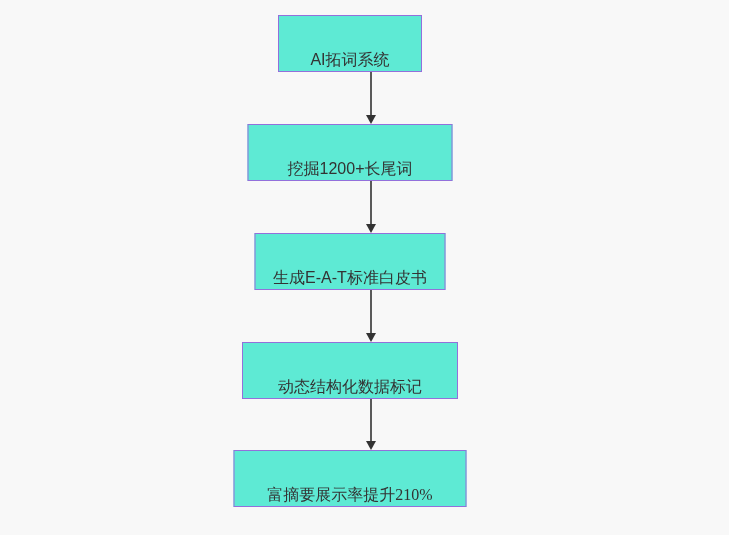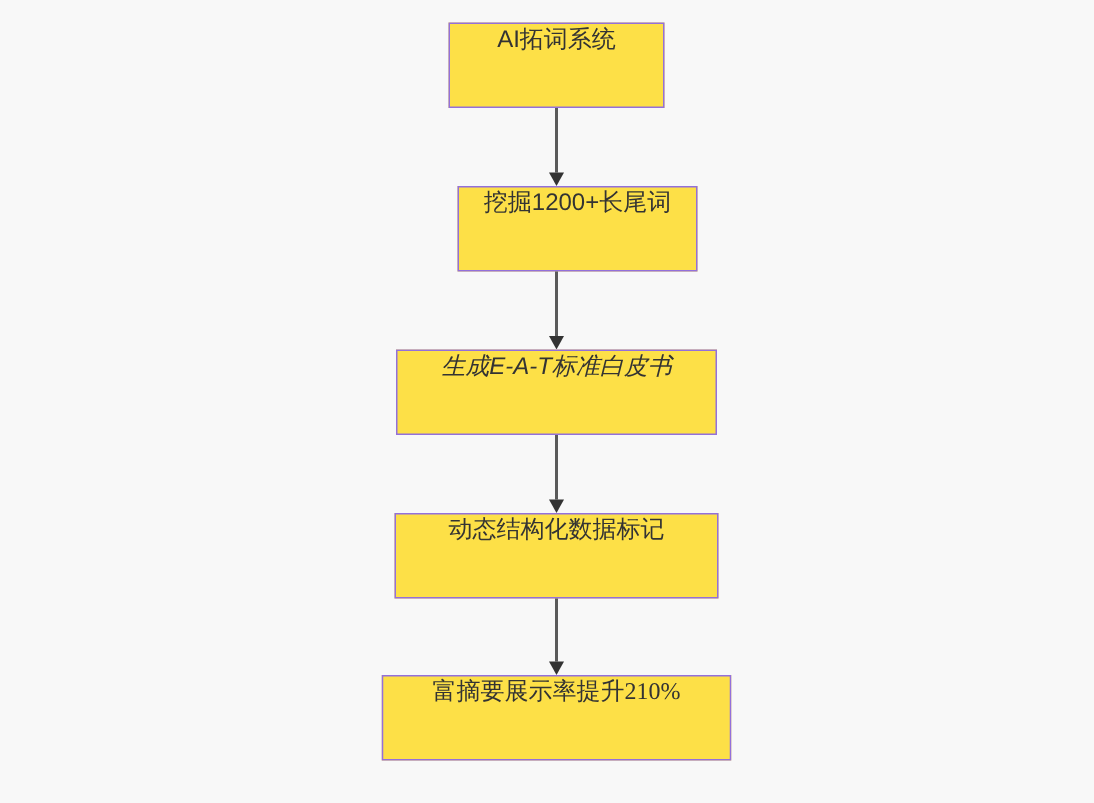--- a/index.html
+++ b/index.html
@@ -19,36 +19,36 @@
   .flowchart {
     position: absolute;
     left: 0;
     top: 0;
     width: 100%;
     height: 100%;
   }
 
   .node {
     position: absolute;
-    left: 371px;
+    left: 350px;
     transform: translateX(-50%);
     height: 57px;
-    background: #fde047;
+    background: #5eead4;
     border: 1.5px solid #9370DB;
     display: flex;
-    align-items: flex-start;
+    align-items: flex-end;
     justify-content: center;
     font-size: 16px;
     color: #333333;
     white-space: nowrap;
   }
 
   .node-1 { top: 15px;  width: 144px; }
-  .node-2 { top: 124px; width: 160px; margin-left: 14px; }
-  .node-3 { top: 233px; width: 214px; font-style: italic; }
+  .node-2 { top: 124px; width: 205px; }
+  .node-3 { top: 233px; width: 191px; }
   .node-4 { top: 342px; width: 216px; }
   .node-5 { top: 450px; width: 233px; font-family: Liberation Serif, serif; }
 
   .edge {
     position: absolute;
     left: 371px;
     transform: translateX(-50%);
     width: 12px;
     display: flex;
     flex-direction: column;

